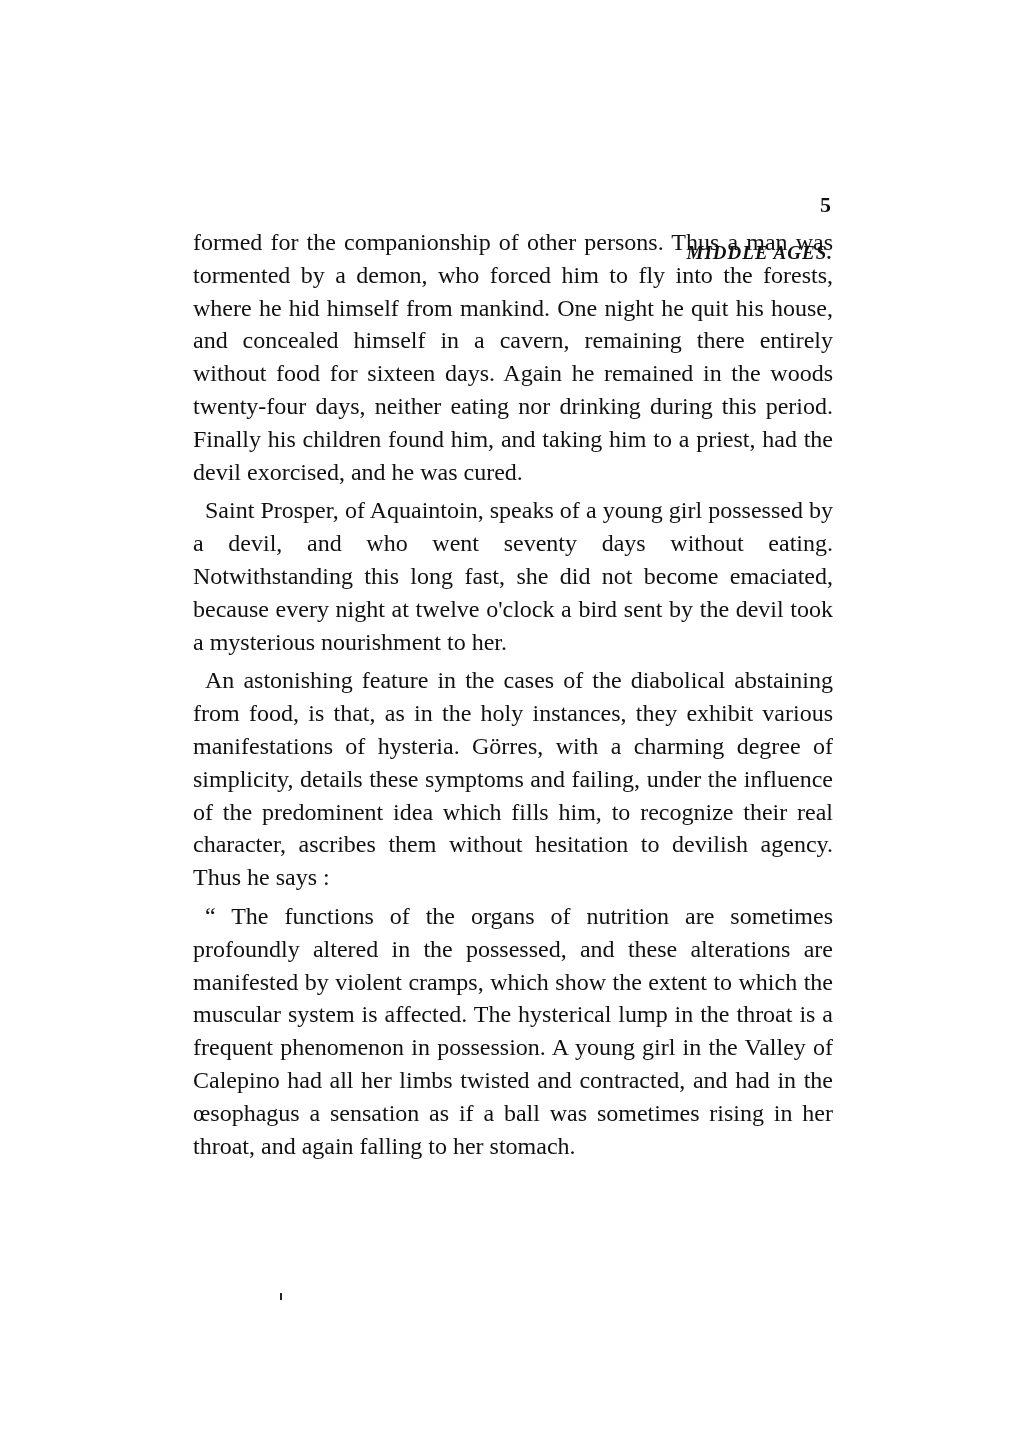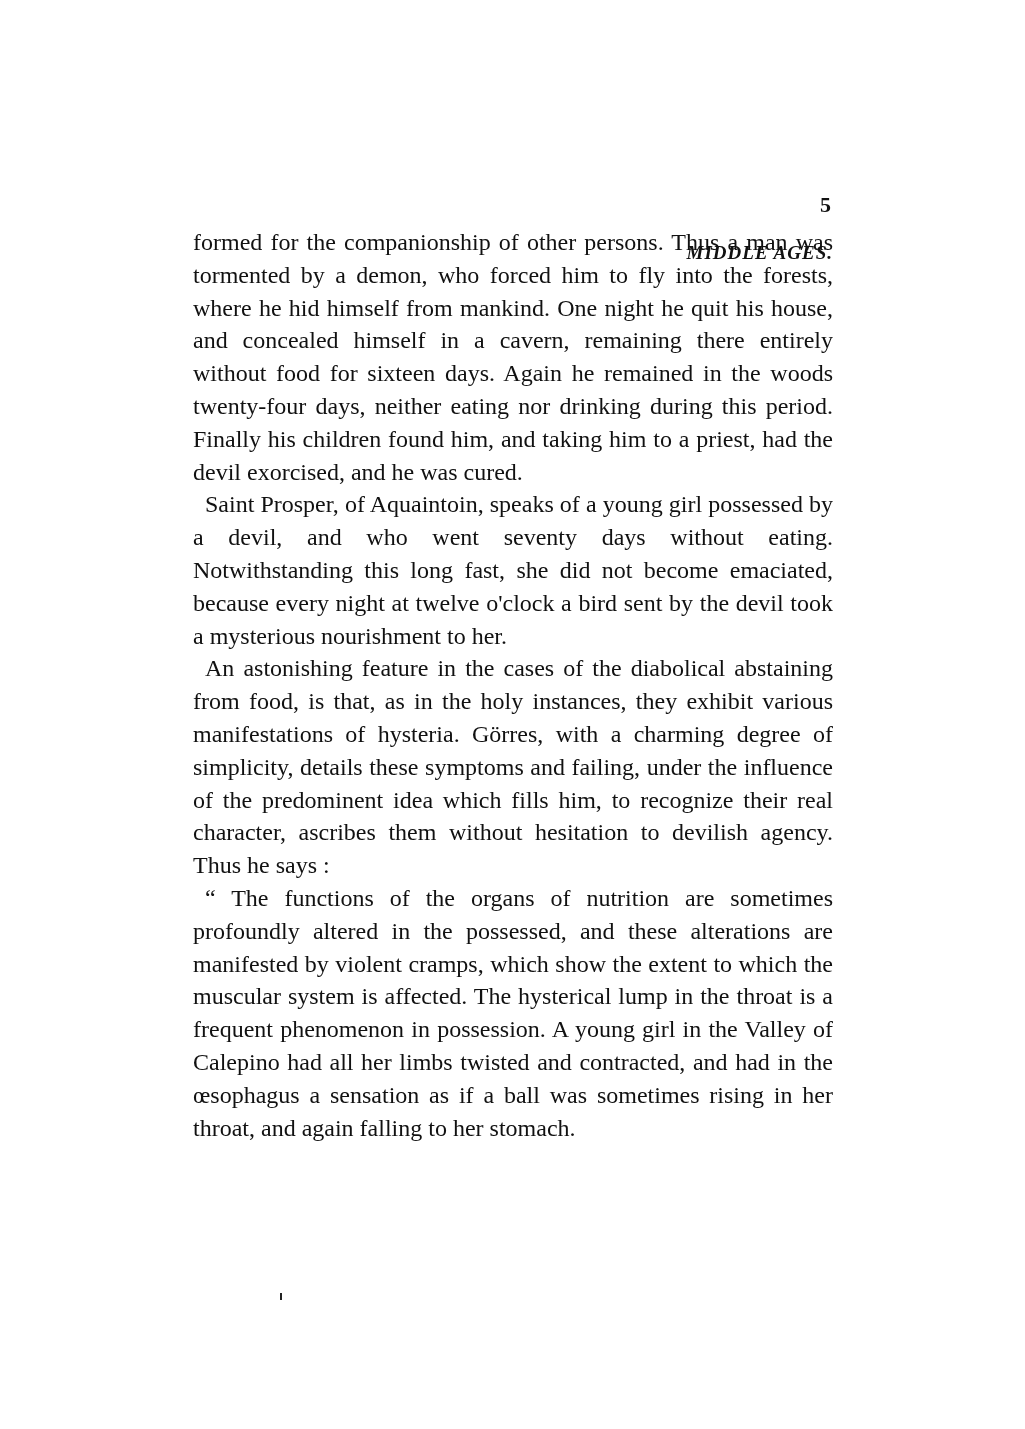--- a/index.html
+++ b/index.html
@@ -4,21 +4,21 @@
 <style>
   html, body { margin: 0; padding: 0; background: #ffffff; }
   body { width: 1025px; height: 1429px; position: relative; overflow: hidden;
          font-family: "Liberation Serif", "DejaVu Serif", serif; color: #111; }
   .page { position: absolute; left: 193px; top: 190px; width: 640px; }
   .running-head { position: relative; height: 36px; }
   .running-title { position: absolute; left: 0; right: 0; text-align: right; top: 4px;
                    font-style: italic; font-weight: bold; font-size: 19px; letter-spacing: 1px; margin-top: 48px; }
   .page-number { position: absolute; right: 2px; top: 2px; font-size: 22px; font-weight: bold; }
   .para { margin: 0; font-size: 24px; line-height: 32.8px; text-align: justify; }
-  .para.indent { text-indent: 12px; margin-top: 0; }
+  .para.indent { text-indent: 12px; margin-top: 6px; }
   .stray-mark { position: absolute; left: 280px; top: 1293px; width: 2px; height: 7px; background: #222; }
 </style>
 </head>
 <body>
 
 <div class="page">
   <div class="running-head">
     <div class="running-title">MIDDLE AGES.</div>
     <div class="page-number">5</div>
   </div>

